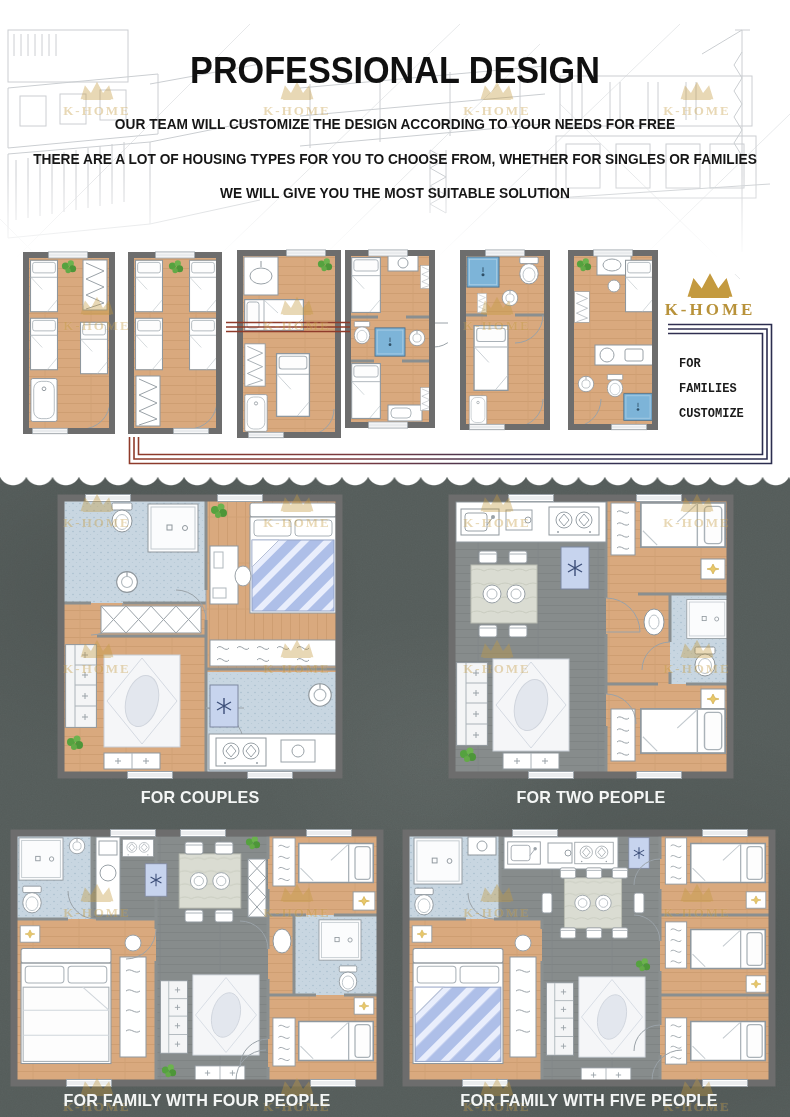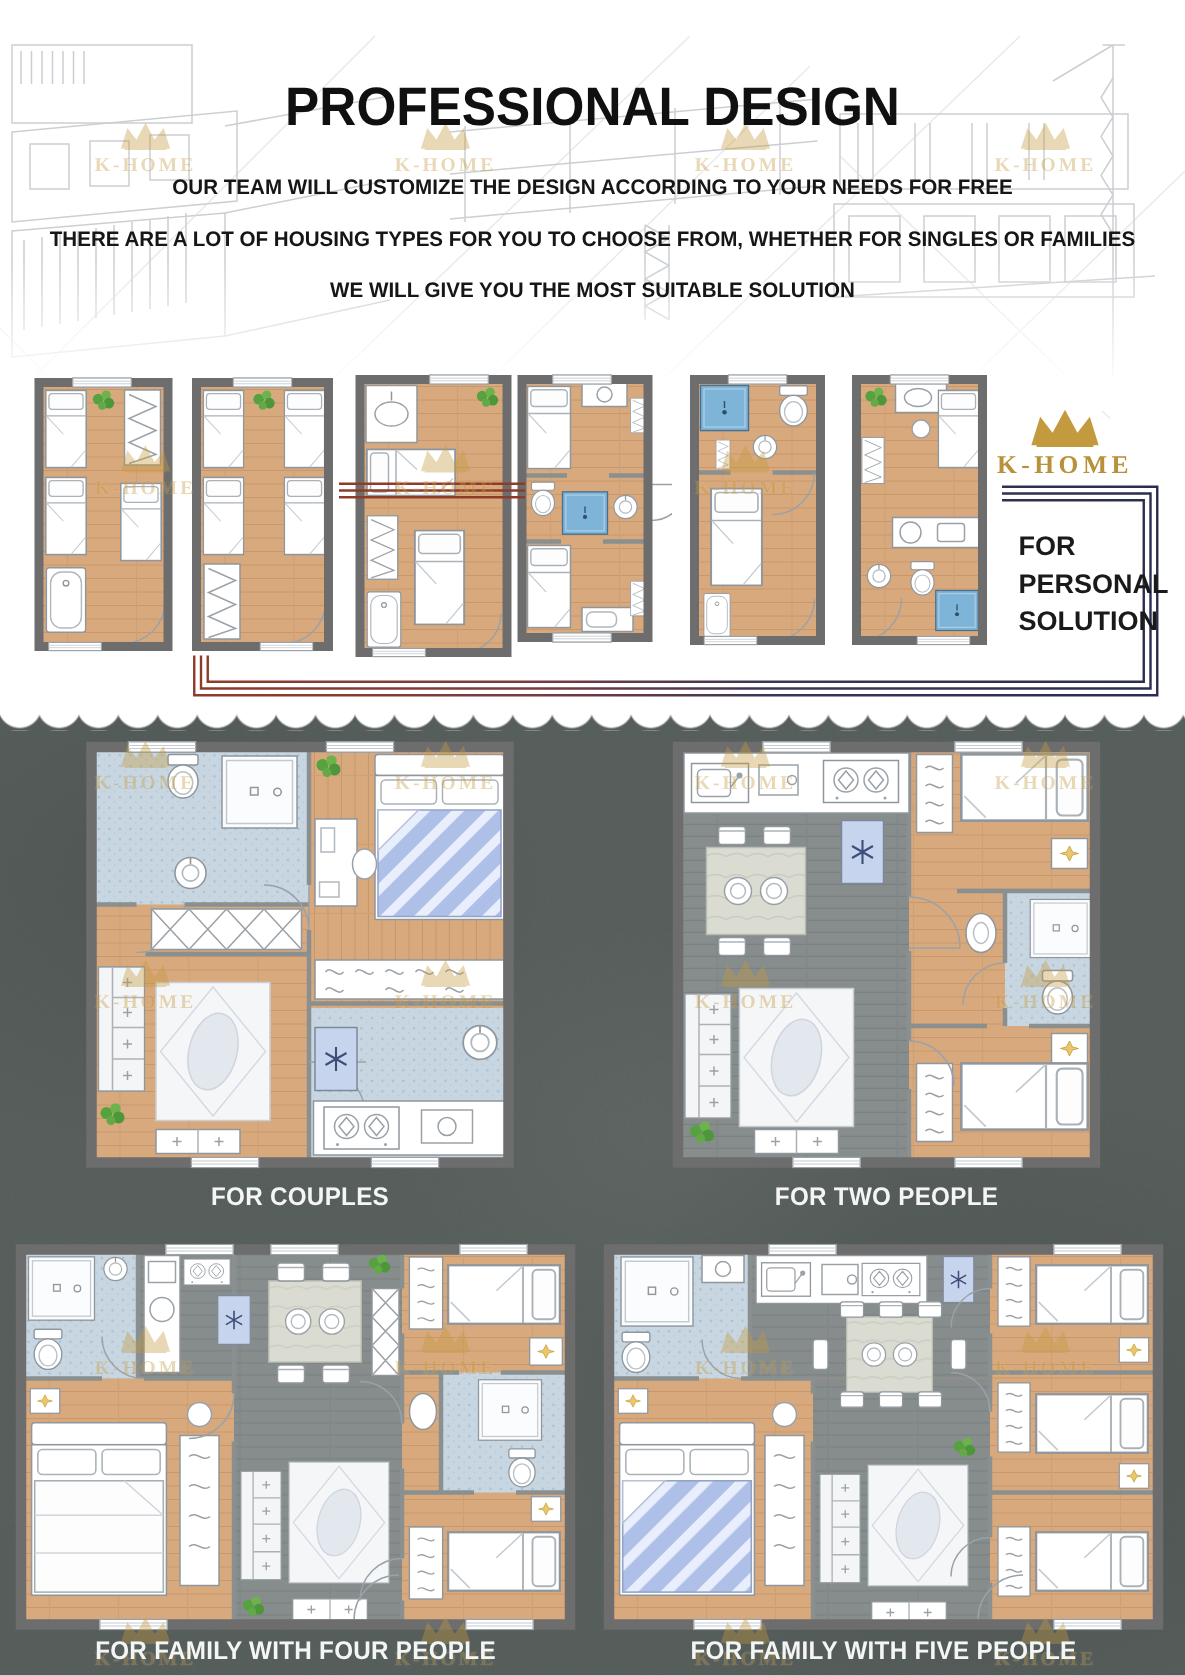--- a/index.html
+++ b/index.html
@@ -20,21 +20,21 @@
   .wm{position:absolute;width:110px;text-align:center;z-index:4;opacity:.38;pointer-events:none;}
   .wm svg{display:block;margin:0 auto;}
   .wm-text{font-family:"Liberation Serif","DejaVu Serif",serif;font-weight:700;
            font-size:13px;letter-spacing:2px;color:#c49a3f;
            text-shadow:0 0 1px rgba(255,255,255,.6);}
   .logo-large{position:absolute;left:645px;top:270px;width:130px;text-align:center;z-index:5;}
   .logo-large svg{display:block;margin:0 auto;}
   .logo-large .wm-text{font-size:17px;letter-spacing:3px;color:#b8923a;}
   
   .personal{position:absolute;left:679px;top:352px;z-index:5;}
-  .personal div{font-size:18px;font-weight:800;color:#1a1a1a;line-height:25px;}
+  .personal div{font-size:12px;font-weight:800;color:#1a1a1a;line-height:25px;font-family:Liberation Mono, monospace;}
   
   .plan{position:absolute;z-index:2;}
   .decor{position:absolute;left:0;top:0;z-index:3;pointer-events:none;}
   
   .dark-panel{position:absolute;left:0;top:458px;width:790px;height:659px;
     background:
       radial-gradient(420px 300px at 15% 20%, rgba(0,0,0,.10), transparent 60%),
       radial-gradient(500px 380px at 85% 75%, rgba(0,0,0,.12), transparent 60%),
       radial-gradient(300px 240px at 55% 45%, rgba(255,255,255,.05), transparent 60%),
       #5c6462;}
@@ -389,22 +389,22 @@
 </svg>
 
 <div class="logo-large">
   <svg width="52" height="30" viewBox="0 0 44 24">
         <use href="#crown"></use>
       </svg>
   <span class="wm-text">K-HOME</span>
 </div>
 <div class="personal">
   <div>FOR</div>
-  <div>PERSONAL</div>
-  <div>SOLUTION</div>
+  <div>FAMILIES</div>
+  <div>CUSTOMIZE</div>
 </div>
 
 <svg class="plan" style="left:57px;top:494px" width="286" height="285" viewBox="0 0 286 285">
   <rect x="4" y="4" width="278" height="277" fill="url(#wood)"></rect>
   <rect x="4" y="4" width="145" height="105" fill="url(#tile)"></rect>
   <rect x="149" y="4" width="133" height="170" fill="url(#woodv)"></rect>
   <rect x="149" y="178" width="133" height="103" fill="url(#tile)"></rect>
   <g stroke="#8a8f90" stroke-width="3">
     <path d="M149 4V96M149 126V281M4 109H34M66 109H149M40 142H149M149 175H282"></path>
   </g>

